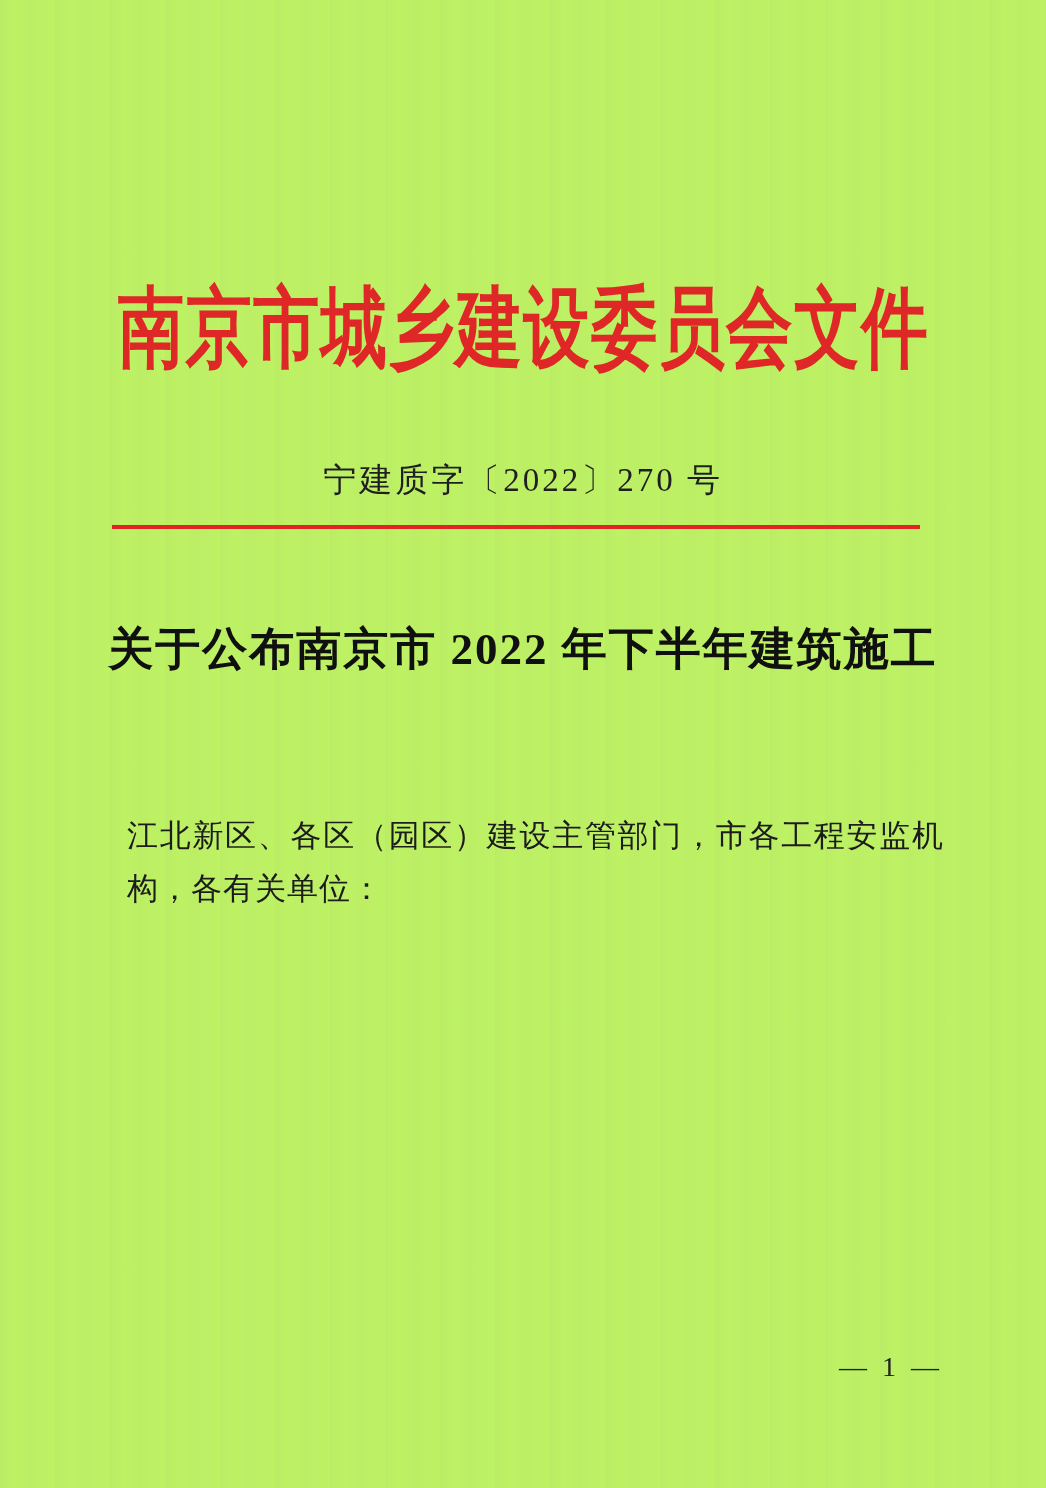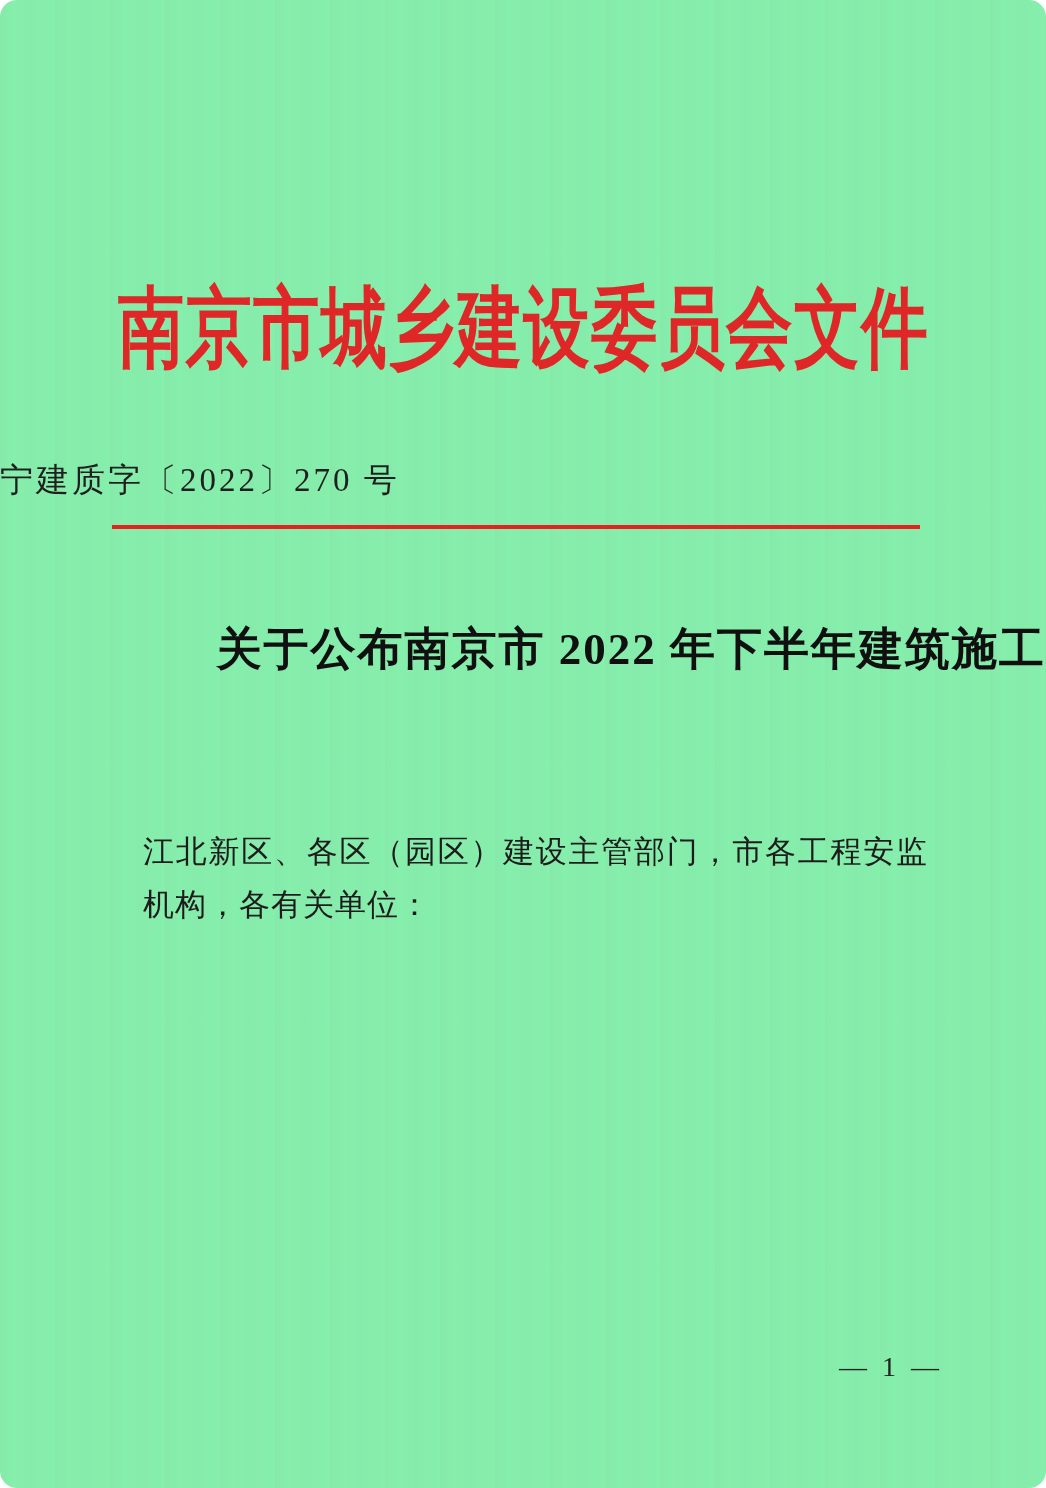--- a/index.html
+++ b/index.html
@@ -5,25 +5,24 @@
   html, body {
     margin: 0;
     padding: 0;
     background: #ffffff;
   }
   .page {
     position: relative;
     width: 1046px;
     height: 1488px;
     margin: 0 auto;
-    background: #86efac;
+    background: #bef264;
     overflow: hidden;
     font-family: "Liberation Serif", "DejaVu Serif", serif;
     color: #1c1c1c;
-    border-radius: 17px;
   }
   
   .page::before {
     content: "";
     position: absolute;
     inset: 0;
     background: repeating-linear-gradient(
       90deg,
       rgba(120,120,130,0.05) 0px,
       rgba(120,120,130,0.00) 14px,
@@ -52,62 +51,62 @@
     text-align-last: justify;
     white-space: nowrap;
     letter-spacing: 2px;
   }
 
   .doc-number {
     position: absolute;
     top: 459px;
     left: 0;
     width: 100%;
-    text-align: left;
+    text-align: center;
     font-size: 33px;
     line-height: 1.3;
     letter-spacing: 3px;
     color: #1f1f1f;
   }
 
   .red-rule {
     position: absolute;
     top: 525px;
     left: 112px;
     width: 808px;
     height: 4px;
   }
 
   .notice-title {
     position: absolute;
     top: 612px;
     left: 0;
     width: 100%;
-    text-align: right;
+    text-align: center;
     font-weight: bold;
     color: #101010;
     font-size: 45px;
     line-height: 74px;
     letter-spacing: 2px;
   }
 
   .body-text {
     position: absolute;
     top: 810px;
     left: 127px;
     width: 817px;
     font-size: 31px;
     line-height: 52.5px;
     text-align: justify;
     text-justify: inter-ideograph;
     letter-spacing: 1px;
     color: #1c1c1c;
   }
   .body-text p {
-    margin: 16px;
+    margin: 0;
   }
   .body-text p.indent {
     text-indent: 2em;
   }
 
   .page-number {
     position: absolute;
     top: 1351px;
     left: 0;
     width: 943px;

